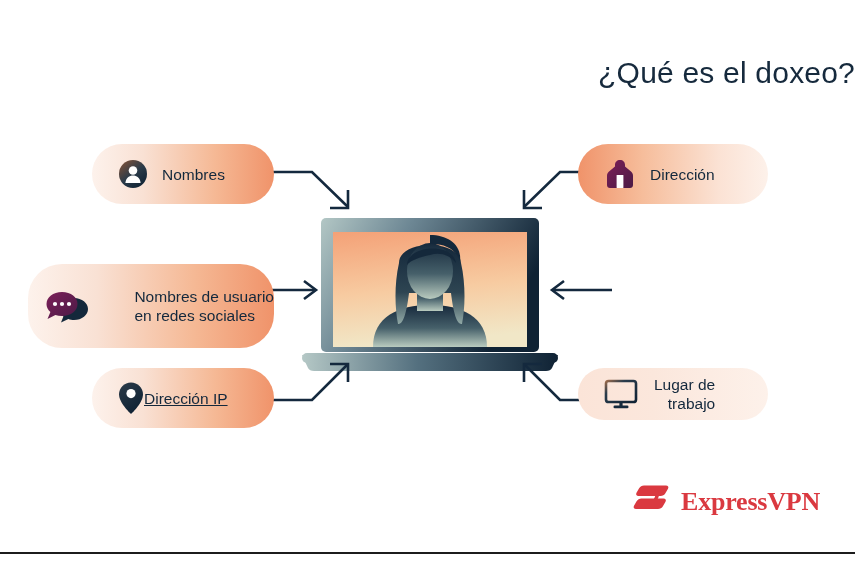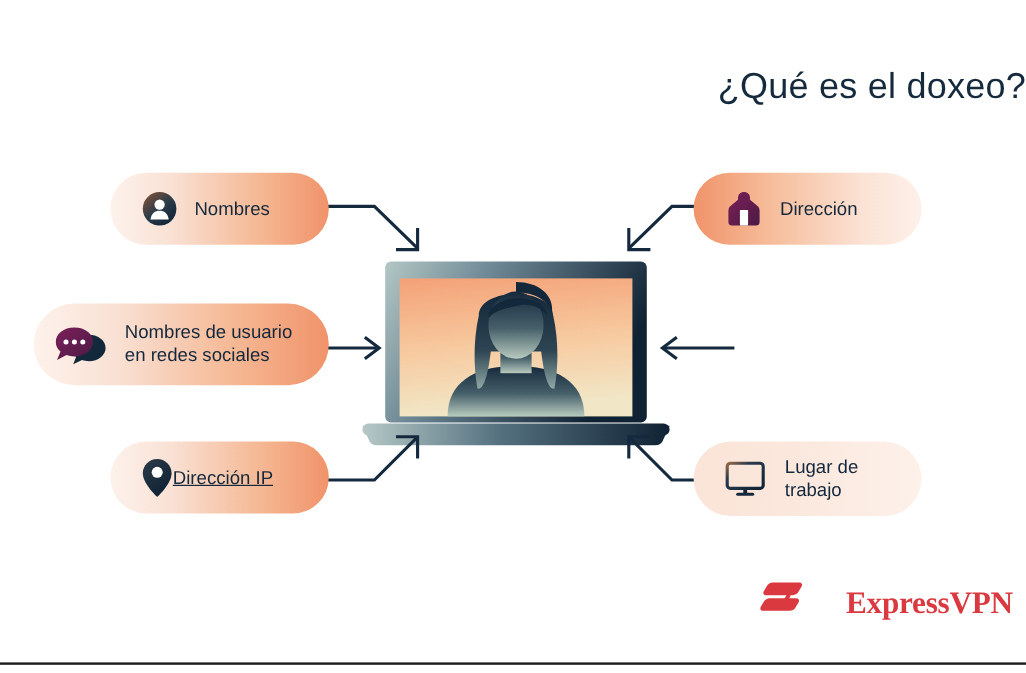--- a/index.html
+++ b/index.html
@@ -61,25 +61,25 @@
   
   .pill.right {
     background: linear-gradient(90deg, #f0936a 0%, #f6bd9b 34%, #fbe2d4 74%, #fdf1ea 100%);
     padding-left: 26px;
   }
   .pill.right.faded {
     background: linear-gradient(90deg, #fbe4d8 0%, #fbe7dc 40%, #fdf1ea 100%);
   }
 
   #pill-nombre      { left: 92px;  top: 144px; width: 182px; height: 60px; }
-  #pill-social      { left: 28px;  top: 253px; width: 246px; height: 68px; padding-left: 18px; }
+  #pill-social      { left: 28px;  top: 264px; width: 246px; height: 84px; padding-left: 18px; justify-content: space-between; }
   #pill-ip          { left: 92px;  top: 368px; width: 182px; height: 60px; }
   #pill-direccion   { left: 578px; top: 144px; width: 190px; height: 60px; }
   #pill-telefono    { left: 622px; top: 253px; width: 196px; height: 72px; }
-  #pill-trabajo     { left: 578px; top: 368px; width: 190px; height: 62px; }
+  #pill-trabajo     { left: 578px; top: 368px; width: 190px; height: 52px; text-align: right; }
 
   #pill-nombre .pill-label    { margin-left: 14px; }
   #pill-social .pill-label    { margin-left: 12px; }
   #pill-ip .pill-label        { margin-left: 0; text-decoration: underline; }
   #pill-direccion .pill-label { margin-left: 14px; }
   #pill-telefono .pill-label  { margin-left: 16px; }
   #pill-trabajo .pill-label   { margin-left: 16px; }
 
   
   #laptop {
@@ -110,21 +110,20 @@
     stroke-linejoin: miter;
   }
 
   
   #logo {
     position: absolute;
     left: 632px;
     top: 483px;
     display: flex;
     align-items: center;
-    gap: 24px;
   }
   #logo-text {
     margin-left: 11px;
     font-family: "Liberation Serif", serif;
     font-size: 26px;
     font-weight: 700;
     color: #da3940;
     letter-spacing: -0.2px;
   }
 

